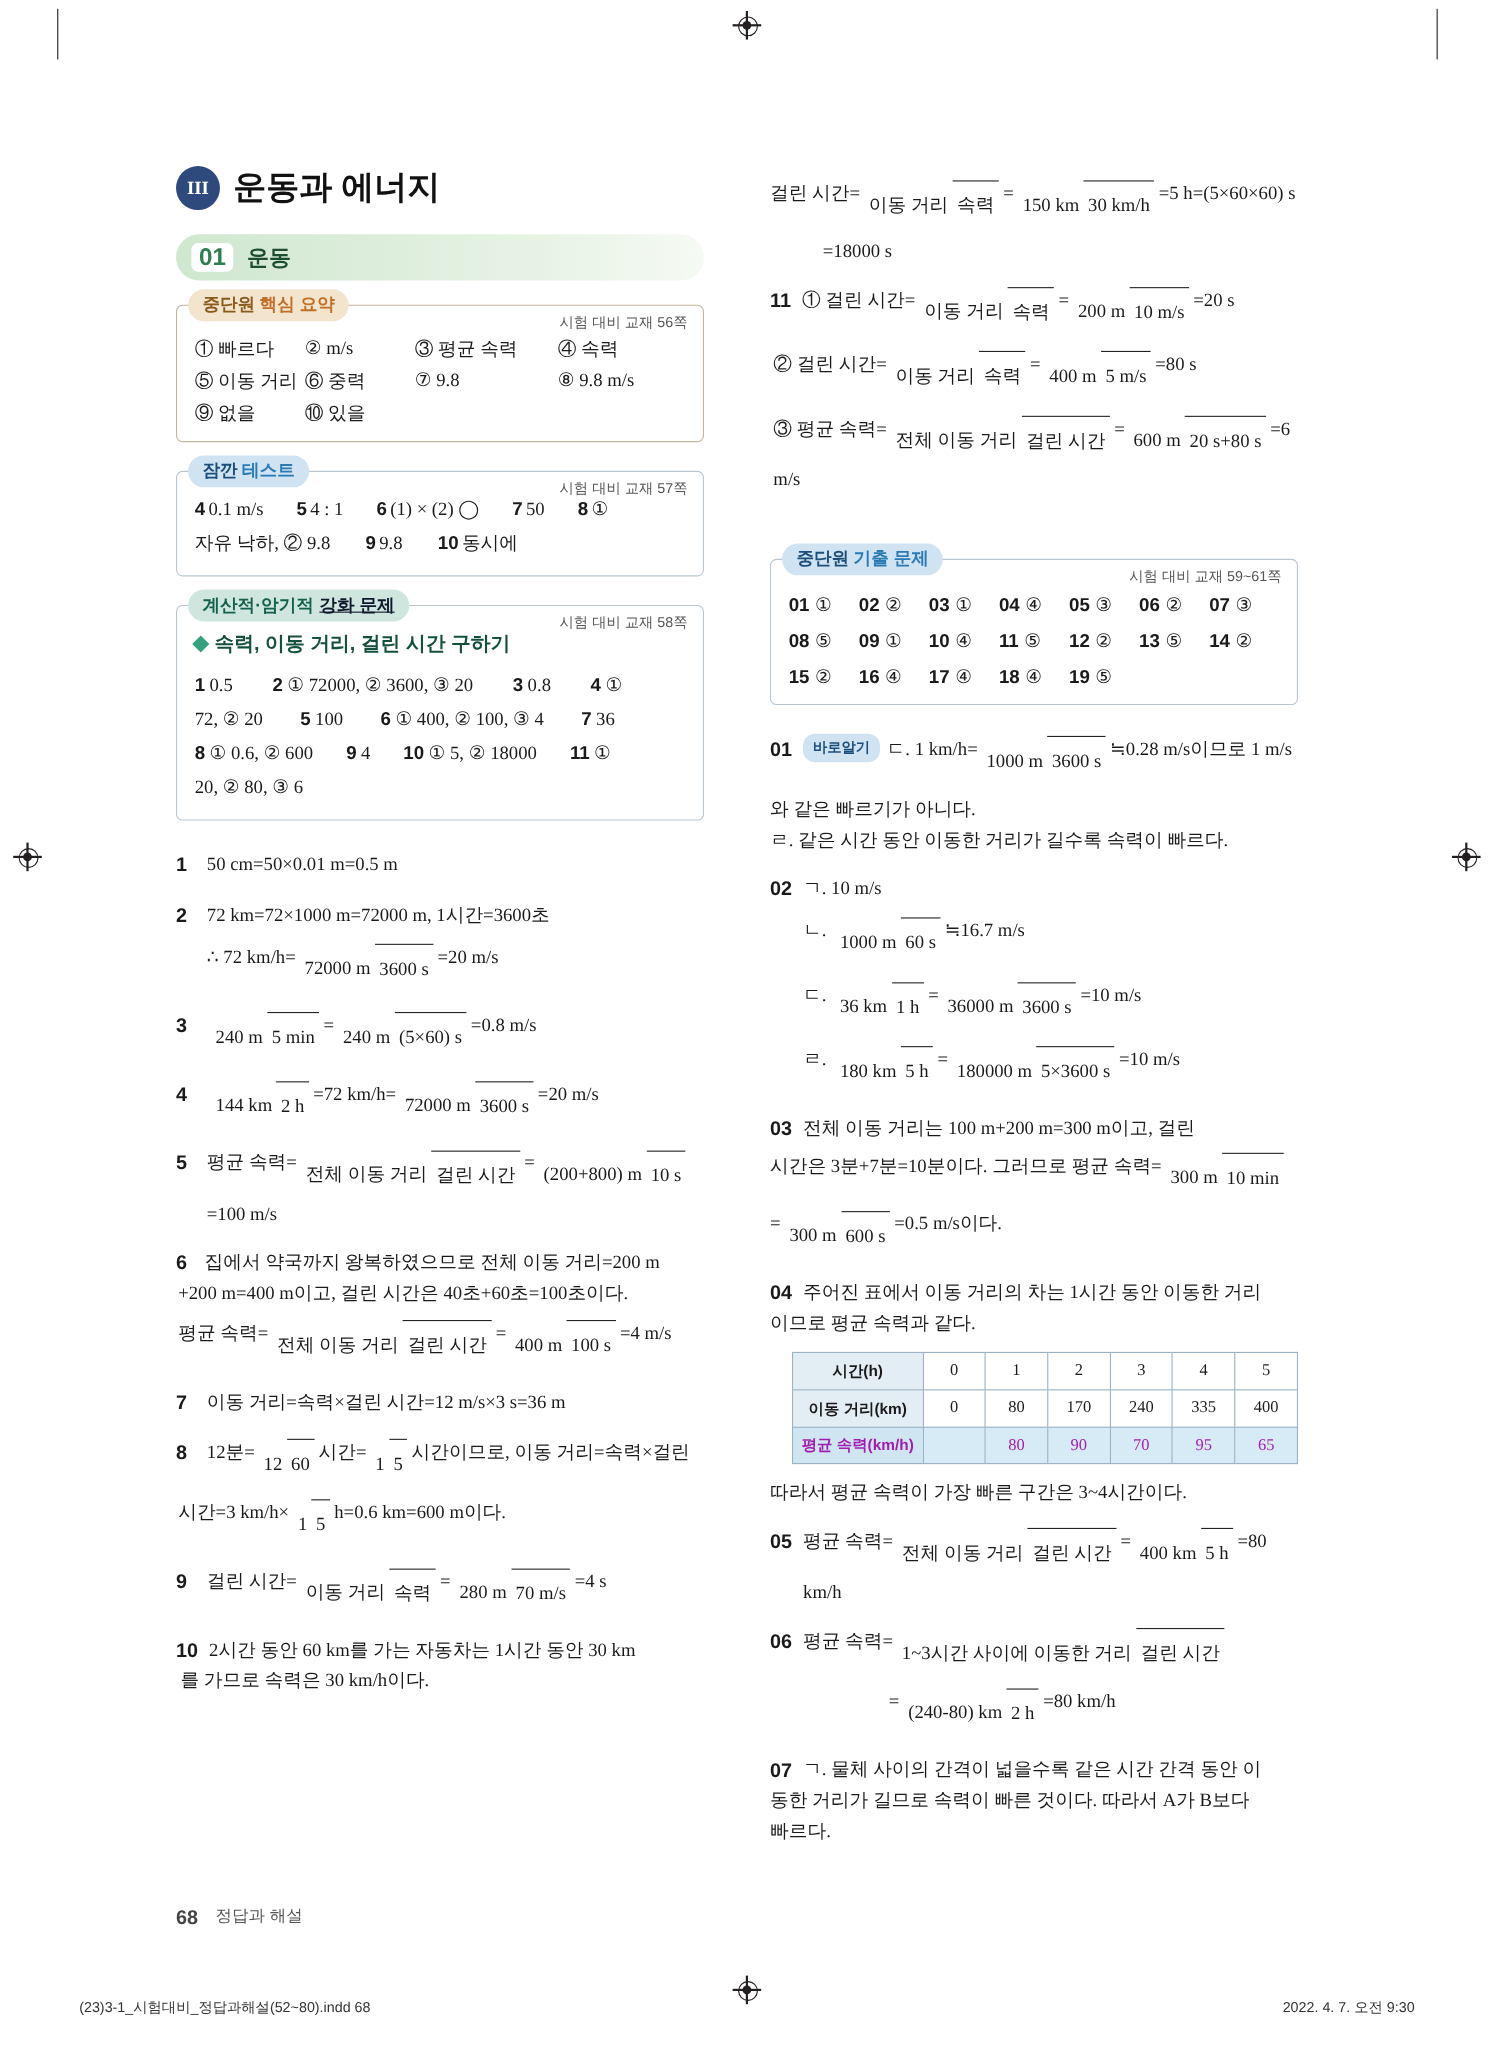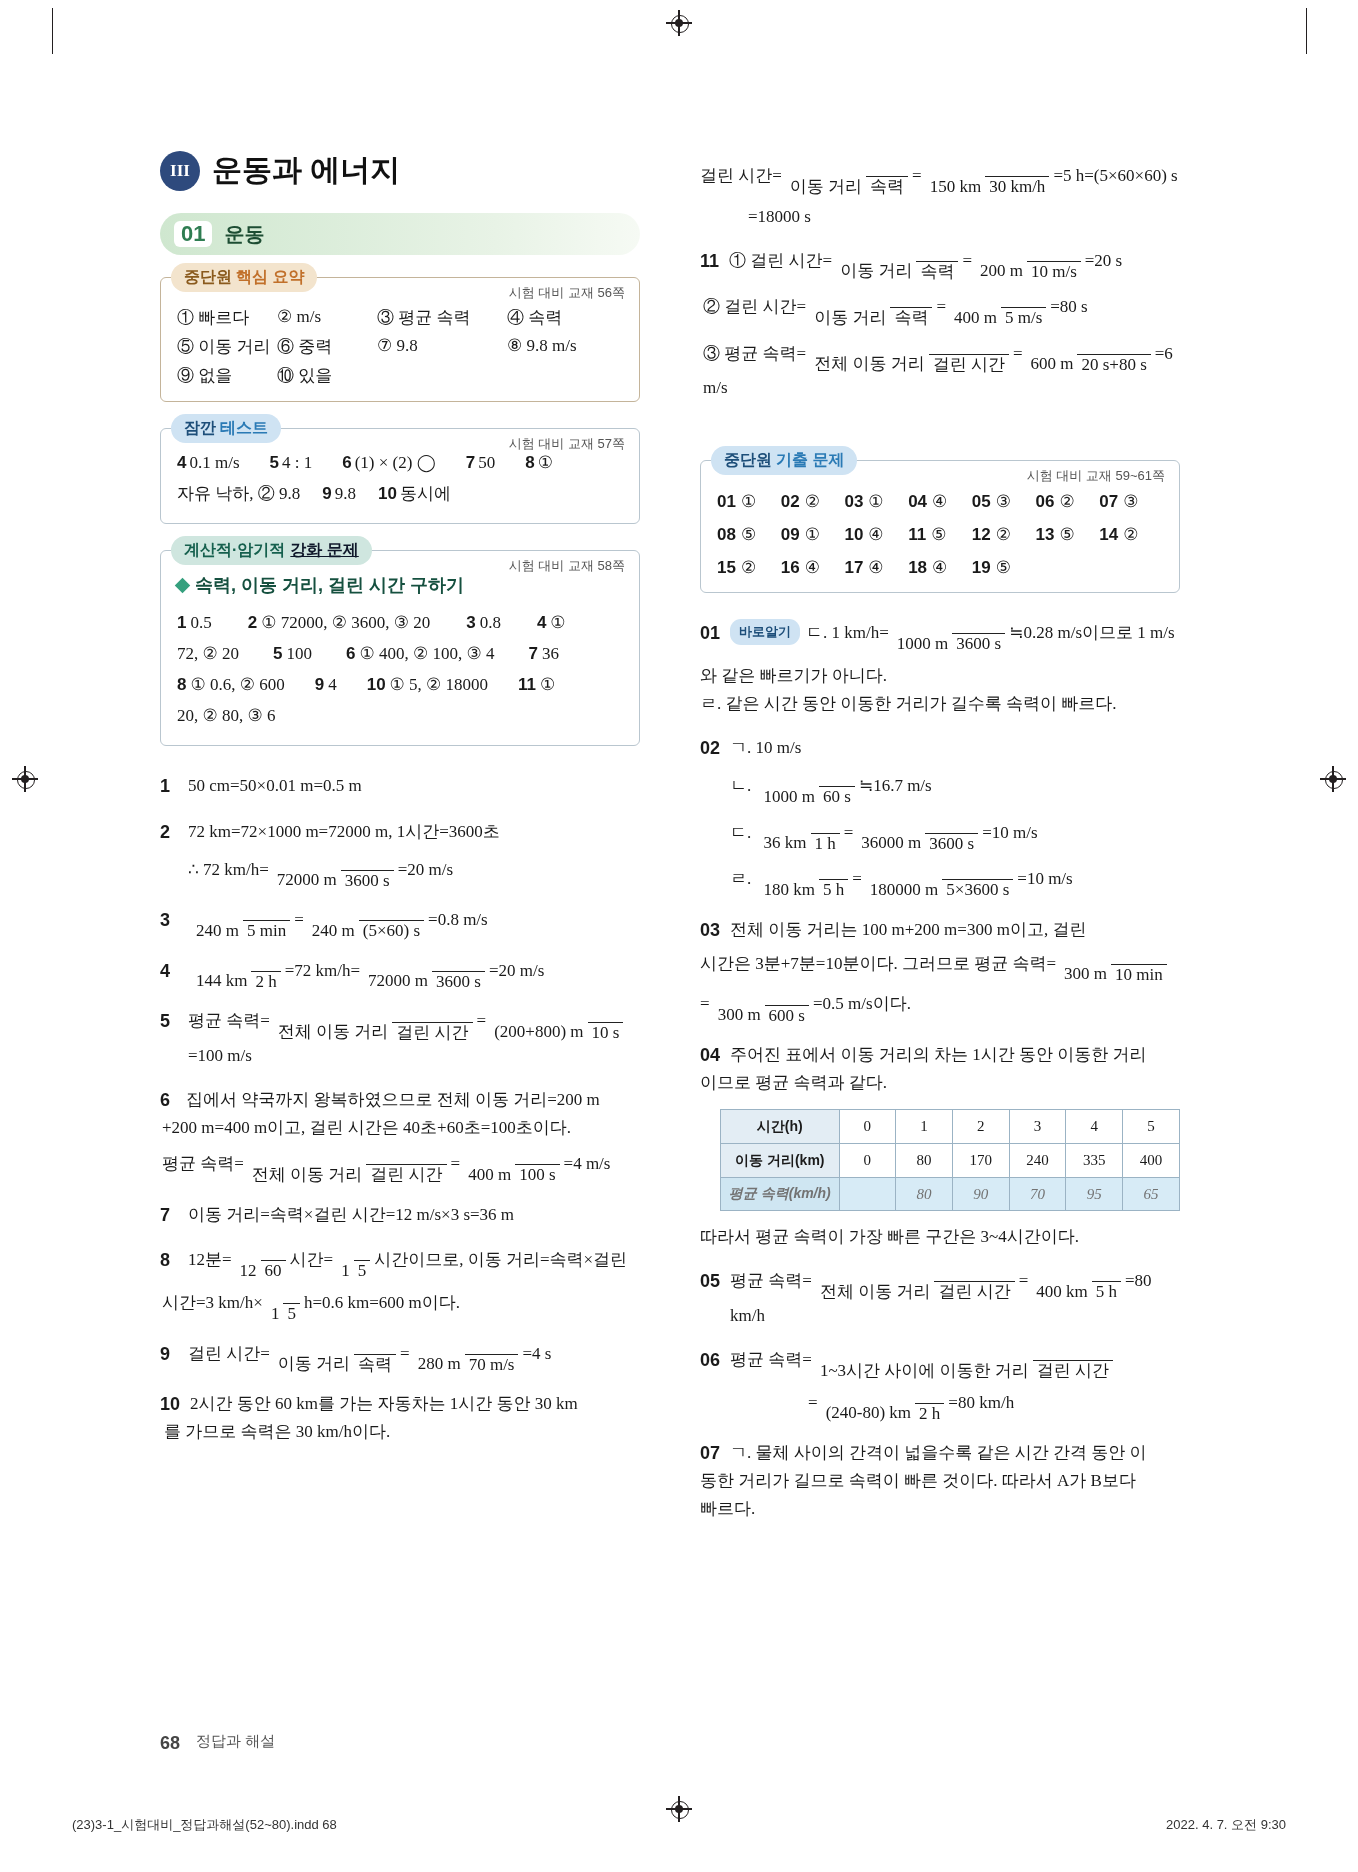--- a/index.html
+++ b/index.html
@@ -70,37 +70,37 @@
   .ans-flow .n{font-family:"Liberation Sans",sans-serif;font-weight:bold;margin-right:4px;}
 
   
   .sol{display:flex;gap:10px;margin:16px 0;font-size:17px;line-height:1.65;}
   .sol .num{font-family:"Liberation Sans",sans-serif;font-weight:bold;font-size:18px;min-width:18px;}
   .sol .body{flex:1;}
 
   
   .frac{display:inline-flex;flex-direction:row;align-items:center;vertical-align:-0.62em;margin:0 4px;}
   .frac .t{padding:0 4px;line-height:1.15;}
-  .frac .b{padding:0 4px;line-height:1.15;border-top:1.2px solid #222;}
+  .frac .b{padding:12px 4px;line-height:1.15;border-top:1.2px solid #222;}
 
   
   .exam-grid{display:grid;grid-template-columns:repeat(7,1fr);row-gap:12px;margin-top:12px;font-size:17px;}
   .exam-grid .cell .q{font-family:"Liberation Sans",sans-serif;font-weight:bold;margin-right:5px;}
 
   .tagbtn{
     display:inline-flex;align-items:center;justify-content:center;
     background:#cfe3f3;color:#1d4e79;border-radius:11px;padding:2px 9px;
     font-family:"Liberation Sans",sans-serif;font-size:13px;font-weight:bold;margin-right:6px;vertical-align:2px;
   }
 
   table.data{border-collapse:collapse;margin:12px 0 12px 0;font-size:15px;}
   table.data td,table.data th{border:1px solid #9bb3c4;padding:4px 0;text-align:center;font-weight:normal;}
   table.data th{background:#e3edf4;font-family:"Liberation Sans",sans-serif;font-weight:bold;width:118px;font-size:14px;}
   table.data td{width:56px;}
-  table.data tr.avg td,table.data tr.avg th{background:#d7ebf6;color:#737373;font-style:italic;}
+  table.data tr.avg td,table.data tr.avg th{background:#d7ebf6;color:#a21caf;}
   table.data tr.avg th{background:#cfe6f2;}
 
   
   .pagenum{position:absolute;left:160px;bottom:118px;font-family:"Liberation Sans",sans-serif;font-weight:bold;font-size:18px;color:#444;}
   .pagelabel{position:absolute;left:196px;bottom:121px;font-family:"Liberation Sans",sans-serif;font-size:15px;color:#555;}
   .footfile{position:absolute;left:72px;bottom:38px;font-family:"Liberation Sans",sans-serif;font-size:13px;color:#333;}
   .footdate{position:absolute;right:72px;bottom:38px;font-family:"Liberation Sans",sans-serif;font-size:13px;color:#333;}
   .vline{position:absolute;background:#231f20;width:1px;}
 </style>
 </head>
@@ -166,21 +166,21 @@
       </div>
       <div class="boxref">시험 대비 교재 57쪽</div>
 
       <div class="test-line" style="display:flex;gap:30px;">
         <span><span class="n">4</span><span>0.1 m/s</span></span>
         <span><span class="n">5</span><span>4 : 1</span></span>
         <span><span class="n">6</span><span>(1) × (2) ◯</span></span>
         <span><span class="n">7</span><span>50</span></span>
         <span><span class="n">8</span><span>①</span></span>
       </div>
-      <div class="test-line" style="display:flex;gap:22px;">
+      <div class="test-line" style="display:flex;gap:32px;">
         <span><span>자유 낙하, ② 9.8</span></span>
         <span><span class="n">9</span><span>9.8</span></span>
         <span><span class="n">10</span><span>동시에</span></span>
       </div>
     </div>
 
     <div class="box">
       <div class="boxtab tab-enh">
         <span>계산적·암기적</span>
         <span class="b" style="margin-left:5px;">강화 문제</span>

